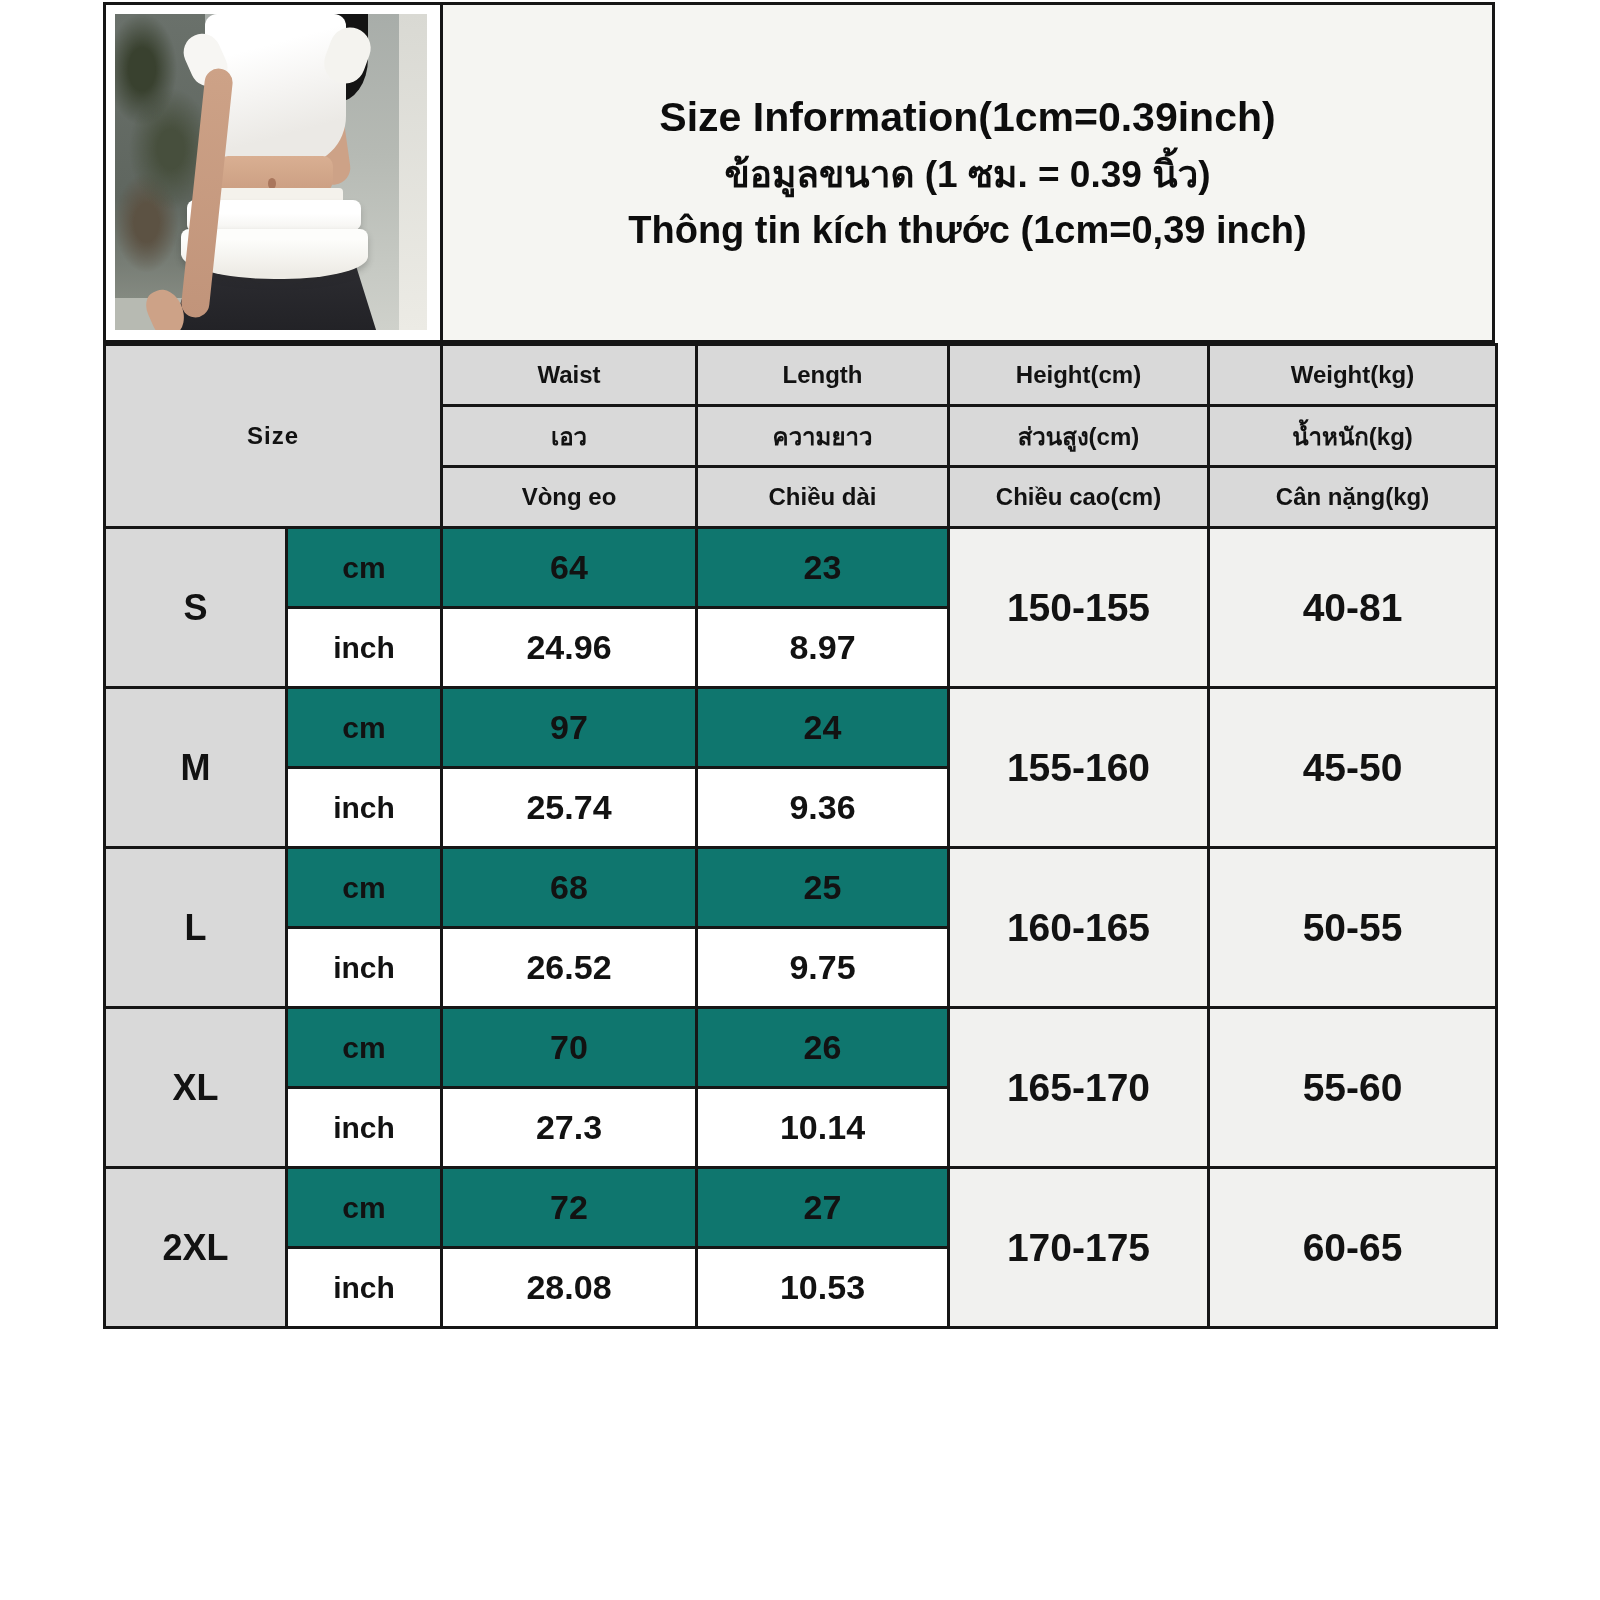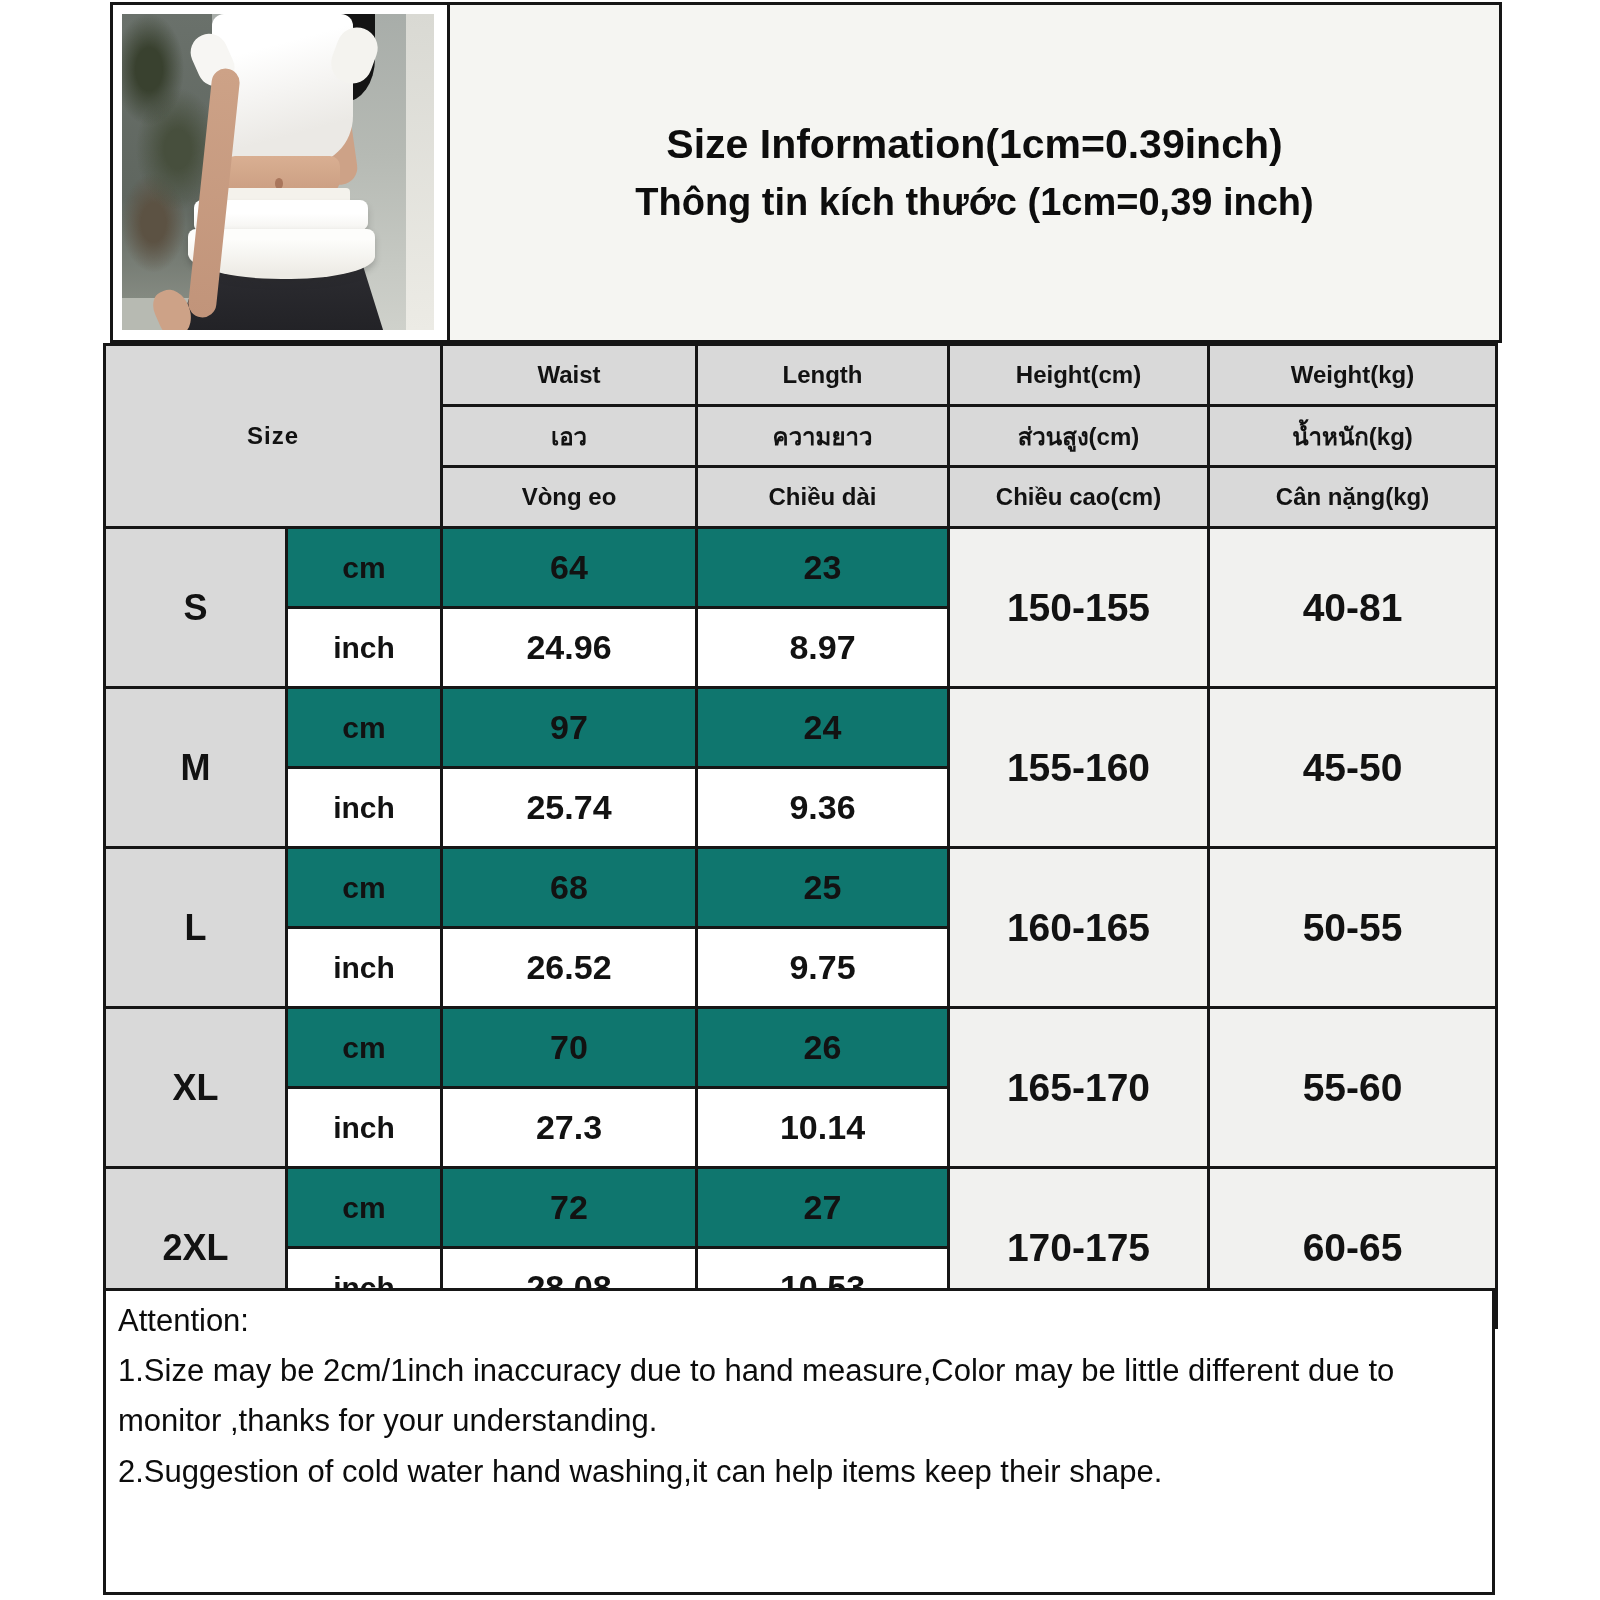--- a/index.html
+++ b/index.html
@@ -2,21 +2,21 @@
 <html><head>
 <meta charset="utf-8">
 <style>
   html,body{margin:0;padding:0;background:#ffffff;}
   .sheet{
     position:relative;width:1600px;height:1600px;background:#ffffff;
     font-family:"Liberation Sans", sans-serif;color:#111;overflow:hidden;
   }
   
   .top-row{
-    position:absolute;left:110px;top:2px;width:1392px;height:341px;
+    position:absolute;left:103px;top:2px;width:1392px;height:341px;
     display:flex;border:3px solid #161616;box-sizing:border-box;background:#fff;
   }
   .photo-cell{
     width:337px;min-width:337px;border-right:3px solid #161616;box-sizing:border-box;
     background:#fff;padding:9px 13px 10px 9px;
   }
   .photo{position:relative;width:100%;height:100%;overflow:hidden;
     background:linear-gradient(180deg,#a8ada9 0%,#b6bab4 45%,#c6c9c3 80%,#cfd1cb 100%);}
   .photo div{position:absolute;}
   .pillar{right:0;top:0;width:9%;height:100%;background:linear-gradient(180deg,#d9d9d3,#ecebe5);}
@@ -98,20 +98,21 @@
         <div class="band"></div>
         <div class="pants"></div>
         <div class="ruffle1"></div>
         <div class="ruffle2"></div>
         <div class="arm-l"></div>
         <div class="hand"></div>
       </div>
     </div>
     <div class="title-cell">
       <div class="t t-en">Size Information(1cm=0.39inch)</div>
+      <div class="t t-th">ข้อมูลขนาด (1 ซม. = 0.39 นิ้ว)</div>
       <div class="t t-vi">Thông tin kích thước (1cm=0,39 inch)</div>
     </div>
   </div>
 
   <table class="size-table">
     <colgroup>
       <col style="width:182px">
         <col style="width:155px">
         <col style="width:255px">
       <col style="width:252px">
@@ -204,19 +205,14 @@
       <td class="range" rowspan="2">60-65</td>
     </tr>
     <tr class="drow">
       <td class="unit-cell inbg">inch</td>
       <td class="val inbg">28.08</td>
       <td class="val inbg">10.53</td>
     </tr>
   </tbody>
     </table>
 
-  <div class="attention">
-    <p>Attention:</p>
-    <p>1.Size may be 2cm/1inch inaccuracy due to hand measure,Color may be little different due to monitor ,thanks for your understanding.</p>
-    <p>2.Suggestion of cold water hand washing,it can help items keep their shape.</p>
-  </div>
 
 </div>
 
 </body></html>

